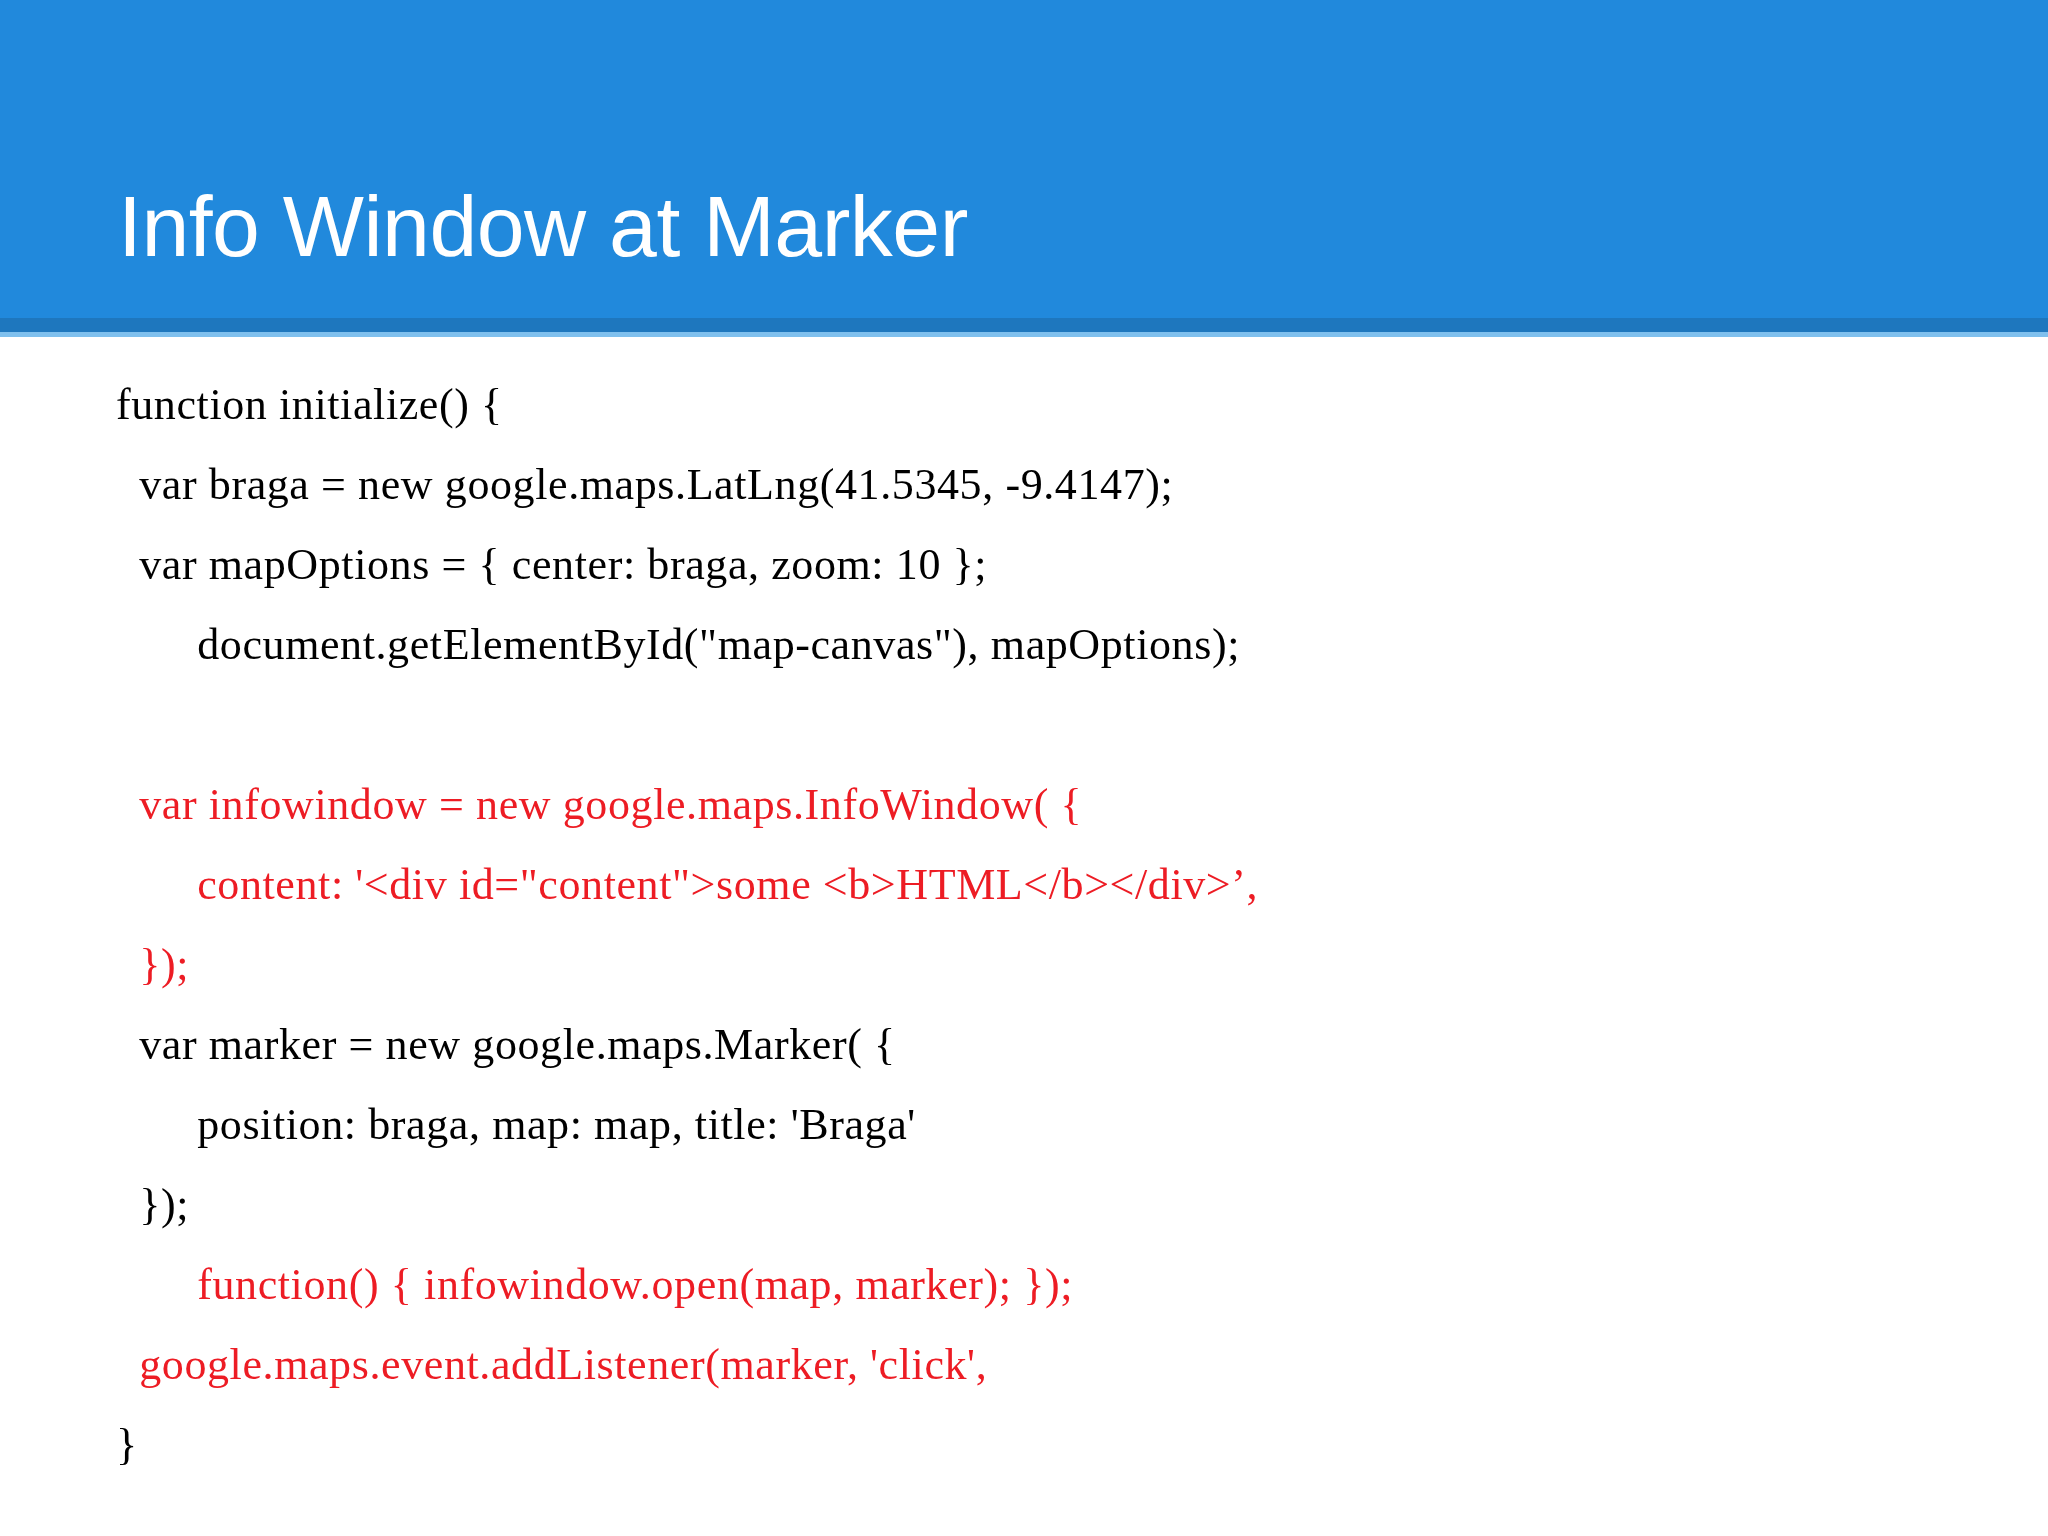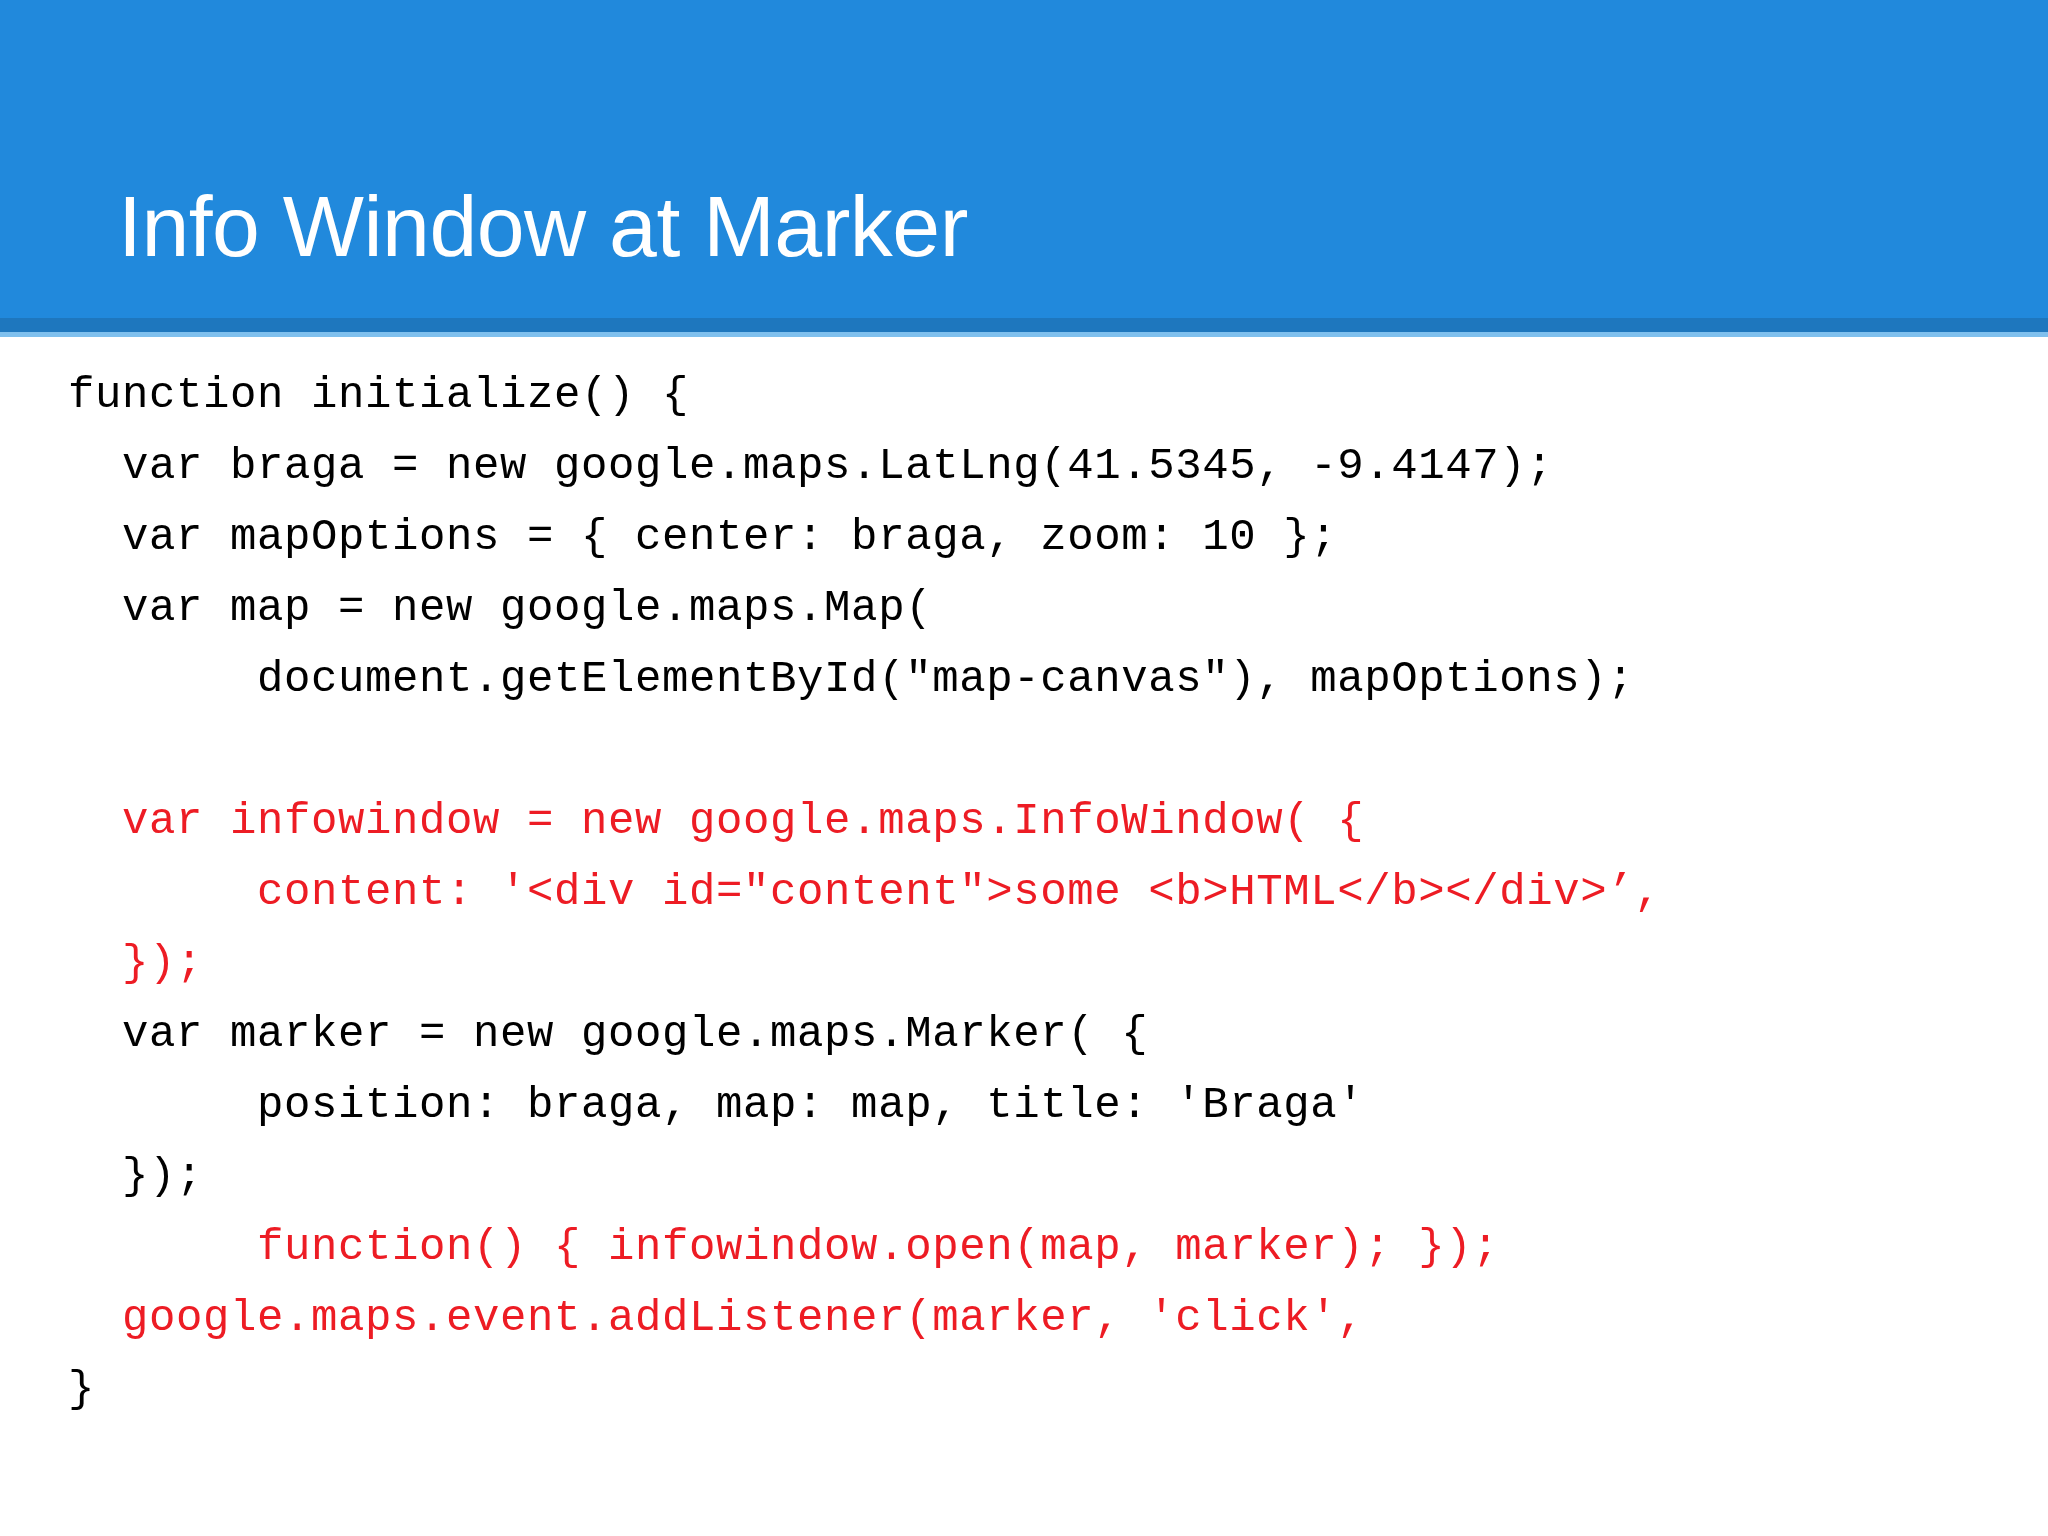--- a/index.html
+++ b/index.html
@@ -66,28 +66,28 @@
   .code-block {
     position: absolute;
     left: 0;
     top: 360px;
     width: 2048px;
     padding: 0;
     margin: 0;
   }
 
   .code-line {
-    font-family: Liberation Mono, monospace;
+    font-family: Liberation Serif, serif;
     font-size: 44px;
     line-height: 71px;
     height: 71px;
     color: #000000;
     white-space: pre;
-    margin: 0;
-    padding: 0 0 0 68px;
+    margin: 9px;
+    padding: 0 0 0 107px;
     letter-spacing: 0.6px;
   }
   .code-line.red {
     color: #ED1C24;
   }
   .code-line.blank {
     color: transparent;
   }
 </style>
 </head>
@@ -98,21 +98,20 @@
   <div class="header-band"></div>
   <div class="header-rule-dark"></div>
   <div class="header-rule-light"></div>
 
   <h1 class="slide-title">Info Window at Marker</h1>
 
   <div class="code-block" id="code-block">
       <div class="code-line">function initialize() {</div>
       <div class="code-line">  var braga = new google.maps.LatLng(41.5345, -9.4147);</div>
       <div class="code-line">  var mapOptions = { center: braga, zoom: 10 };</div>
-      <div class="code-line">  var map = new google.maps.Map(</div>
       <div class="code-line">       document.getElementById("map-canvas"), mapOptions);</div>
       <div class="code-line blank"> </div>
       <div class="code-line red">  var infowindow = new google.maps.InfoWindow( {</div>
       <div class="code-line red">       content: '&lt;div id="content"&gt;some &lt;b&gt;HTML&lt;/b&gt;&lt;/div&gt;’,</div>
       <div class="code-line red">  });</div>
       <div class="code-line">  var marker = new google.maps.Marker( {</div>
       <div class="code-line">       position: braga, map: map, title: 'Braga'</div>
       <div class="code-line">  });</div>
       <div class="code-line red">       function() { infowindow.open(map, marker); });</div>
       <div class="code-line red">  google.maps.event.addListener(marker, 'click',</div>

